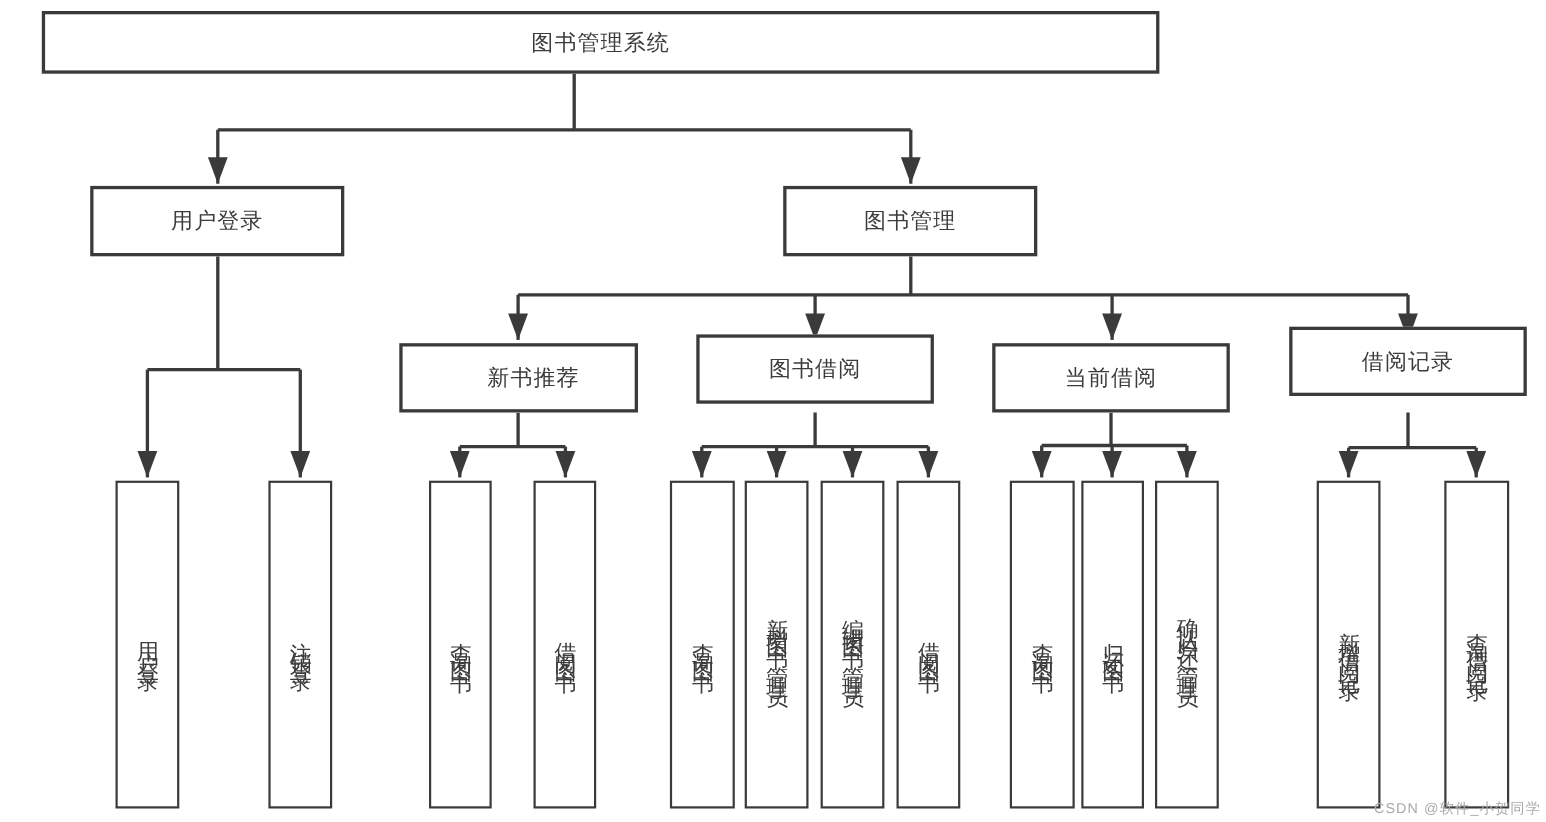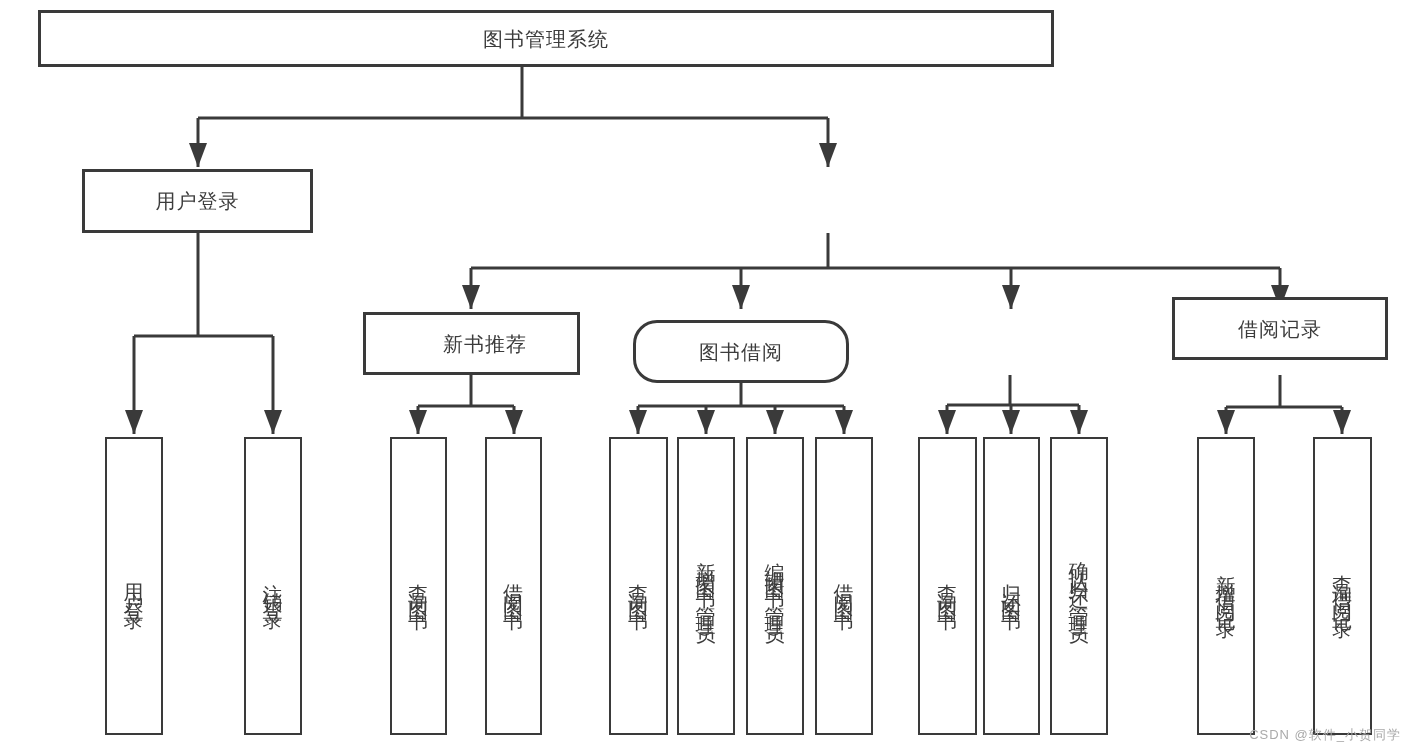--- a/index.html
+++ b/index.html
@@ -86,26 +86,32 @@
     <line class="wire" marker-end="url(#arrow)" x1="1342" y1="407" x2="1342" y2="434"></line>
   </svg>
 
   <div class="h-node root" style="left:14px;top:10px;width:1016px;height:57px;">
     <span>图书管理系统</span>
   </div>
 
   <div class="h-node" style="left:82px;top:169px;width:231px;height:64px;">
     <span>用户登录</span>
   </div>
+  <div class="h-node" style="left:712px;top:169px;width:231px;height:64px;">
+    <span>图书管理</span>
+  </div>
 
   <div class="h-node" style="left:363px;top:312px;width:217px;height:63px;padding-left:27px;">
     <span>新书推荐</span>
   </div>
-  <div class="h-node" style="left:633px;top:320px;width:216px;height:63px;border-radius:24px;">
+  <div class="h-node" style="left:633px;top:304px;width:216px;height:63px;">
     <span>图书借阅</span>
+  </div>
+  <div class="h-node" style="left:902px;top:312px;width:216px;height:63px;">
+    <span>当前借阅</span>
   </div>
   <div class="h-node" style="left:1172px;top:297px;width:216px;height:63px;">
     <span>借阅记录</span>
   </div>
 
   <div class="v-node" style="left:105px;width:58px;">
     <span>用户登录</span>
   </div>
   <div class="v-node" style="left:244px;width:58px;">
     <span>注销登录</span>

